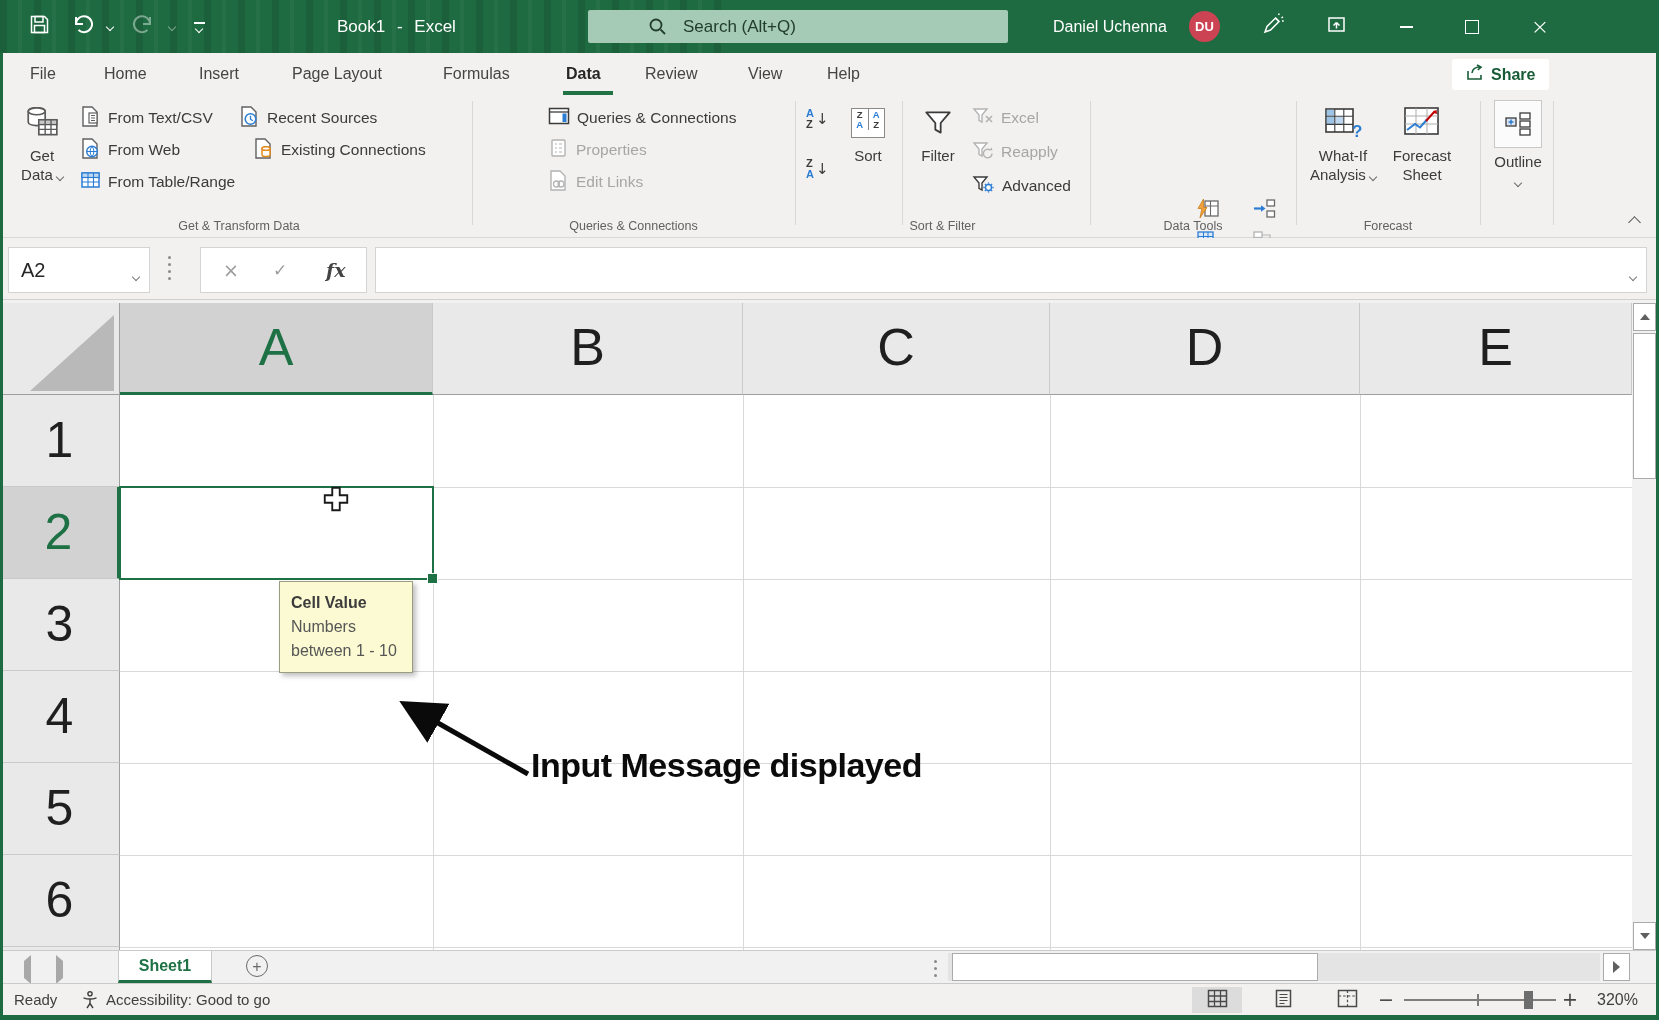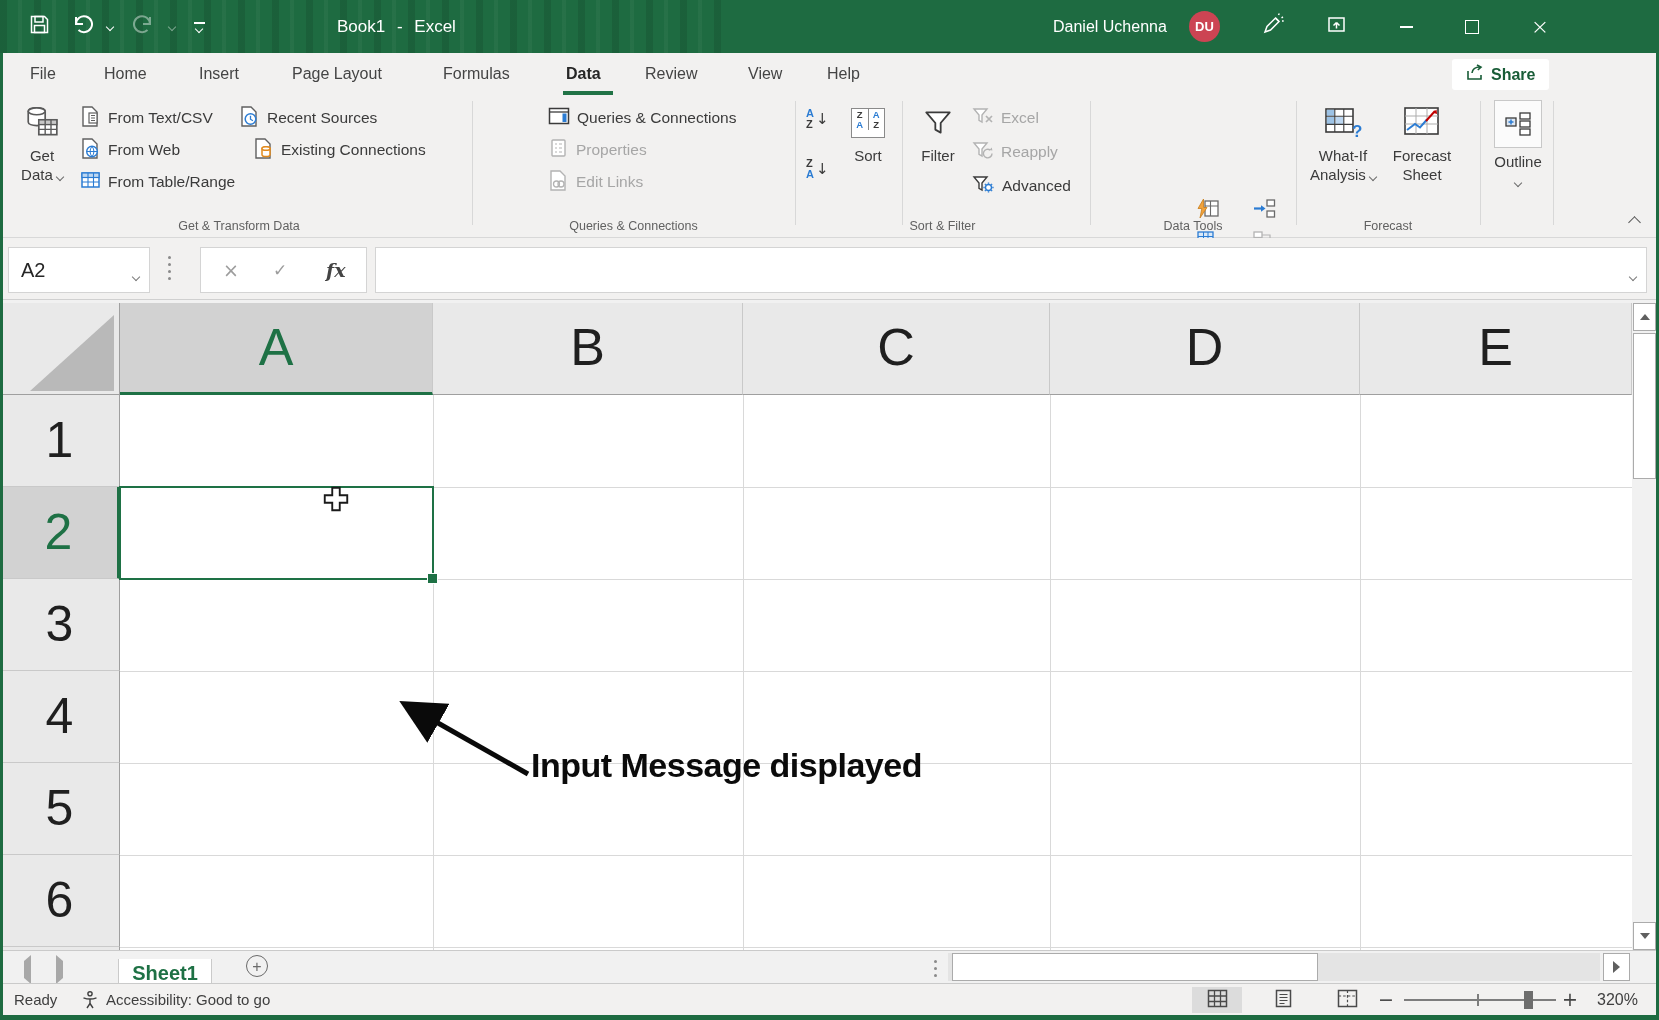--- a/index.html
+++ b/index.html
@@ -60,21 +60,21 @@
   .annot{left:531px;top:746px;font-size:34px;font-weight:bold;color:#0b0b0b;letter-spacing:-0.5px;white-space:nowrap;}
   
   .sb-box{position:absolute;background:#fff;border:1px solid #ababab;box-sizing:border-box;display:flex;align-items:center;justify-content:center;}
   .tri-up{width:0;height:0;border-left:6px solid transparent;border-right:6px solid transparent;border-bottom:7px solid #5f5f5f;}
   .tri-down{width:0;height:0;border-left:6px solid transparent;border-right:6px solid transparent;border-top:7px solid #5f5f5f;}
   .tri-right{width:0;height:0;border-top:6px solid transparent;border-bottom:6px solid transparent;border-left:7px solid #3b3b3b;}
   .tri-left-d{width:0;height:0;border-top:6px solid transparent;border-bottom:6px solid transparent;border-right:7px solid #a8a8a8;}
   .tri-right-d{width:0;height:0;border-top:6px solid transparent;border-bottom:6px solid transparent;border-left:7px solid #a8a8a8;}
   
   .tabbar{left:0;top:950px;width:1659px;height:33px;background:#f1f1f1;border-top:1px solid #cacaca;box-sizing:border-box;}
-  .sheettab{position:absolute;left:118px;top:0;height:32px;width:94px;background:#fff;border-left:1px solid #cacaca;border-right:1px solid #cacaca;border-bottom:3px solid #1e7145;box-sizing:border-box;color:#1e7145;font-weight:bold;font-size:20px;text-align:center;line-height:29px;margin-top:8px;}
+  .sheettab{position:absolute;left:118px;top:0;height:32px;width:94px;background:#fff;border-left:1px solid #cacaca;border-right:1px solid #cacaca;border-bottom:3px solid #1e7145;box-sizing:border-box;color:#1e7145;font-weight:bold;font-size:16px;text-align:center;line-height:29px;}
   .statusbar{left:0;top:983px;width:1659px;height:32px;background:#f2f1f0;border-top:1px solid #cacaca;box-sizing:border-box;font-size:15px;color:#3f3f3f;}
   .viewbtn{position:absolute;top:3px;width:50px;height:26px;display:flex;align-items:center;justify-content:center;}
   .frame{background:#1e6b41;}
   .dotcol{display:flex;flex-direction:column;gap:4px;}
   .dotcol i{width:3px;height:3px;border-radius:50%;background:#8a8a8a;}
 </style>
 </head>
 <body>
 
 <div id="stage">
@@ -115,20 +115,29 @@
       </div>
     <div class="tb-btn" style="left:186px;width:26px;">
       <span style="display:flex;flex-direction:column;align-items:center;gap:2px;">
         <i style="width:11px;border-top:2px solid #fff;"></i>
           <i class="chev" style="width:5px;height:5px;"></i>
       </span>
     </div>
 
     <div class="abs tb-title" style="left:337px;">Book1 - Excel</div>
 
+    <div class="abs searchbox">
+      <span style="margin:0 14px 0 60px;display:flex;">
+        <svg width="19" height="19" viewBox="0 0 19 19" fill="none" stroke="#223c2e" stroke-width="1.8">
+          <circle cx="8" cy="8" r="5.5"></circle>
+            <path d="M12.5 12.5 L17 17"></path>
+        </svg>
+      </span>
+      <input type="text" placeholder="Search (Alt+Q)" style="">
+    </div>
 
     <div class="abs" style="left:1053px;top:0;height:53px;line-height:53px;color:#fff;font-size:16px;">Daniel Uchenna</div>
     <div class="abs avatar">
         <span>DU</span>
       </div>
 
     <div class="tb-btn" style="left:1250px;width:44px;">
       <span>
         <svg width="23" height="23" viewBox="0 0 23 23" fill="none" stroke="#fff" stroke-width="1.5">
           <path d="M4 19l2-5.5 8.5-8.5 3.5 3.5-8.5 8.5z"></path>
@@ -520,20 +529,25 @@
 
   <div class="abs" style="left:119px;top:486px;width:315px;height:94px;border:2.5px solid #1e7145;box-sizing:border-box;"></div>
   <div class="abs" style="left:427px;top:573px;width:9px;height:9px;background:#1e7145;border:1.5px solid #fff;box-sizing:content-box;"></div>
 
   <div class="abs" style="left:321px;top:484px;">
     <svg width="30" height="30" viewBox="0 0 32 32">
         <path d="M12 4h8v8h8v8h-8v8h-8v-8H4v-8h8z" fill="#fff" stroke="#1a1a1a" stroke-width="2"></path>
       </svg>
   </div>
 
+  <div class="abs tooltip">
+    <div class="t">Cell Value</div>
+    <div class="l">Numbers</div>
+    <div class="l">between 1 - 10</div>
+  </div>
 
   <svg class="abs" style="left:380px;top:660px;pointer-events:none;" width="620" height="140">
     <defs>
       <marker id="ah" markerWidth="9" markerHeight="9" refX="7" refY="4.5" orient="auto">
         <path d="M0 0 L9 4.5 L0 9 z" fill="#0a0a0a"></path>
       </marker>
     </defs>
     <line x1="148" y1="114" x2="28" y2="46" stroke="#0a0a0a" stroke-width="5" marker-end="url(#ah)"></line>
   </svg>
   <div class="abs annot">Input Message displayed</div>

